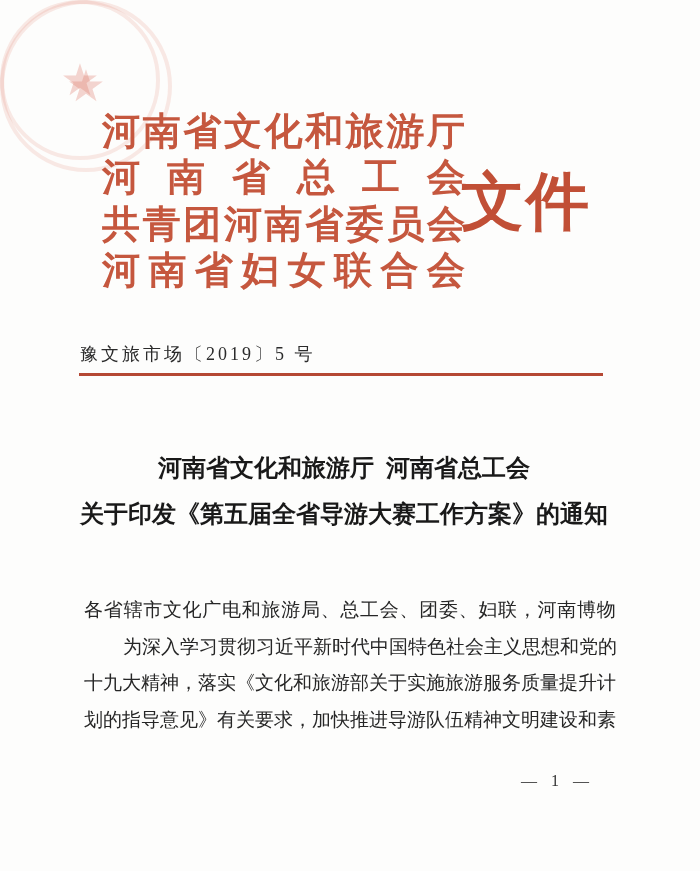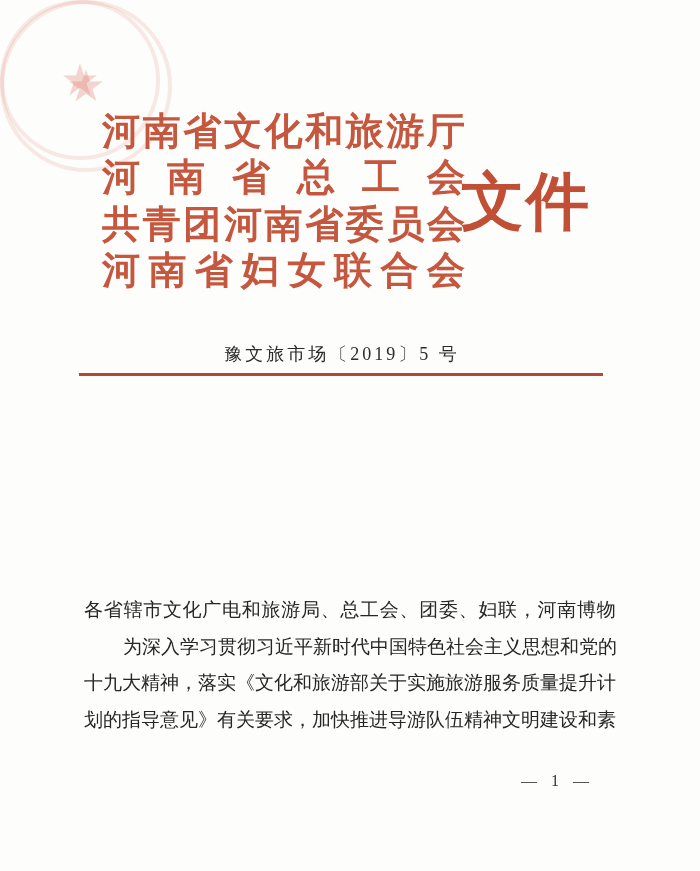--- a/index.html
+++ b/index.html
@@ -40,21 +40,21 @@
   .org-line {
     display:flex; justify-content:space-between; align-items:center;
     height:46.5px; font-size:38px; white-space:pre;
   }
   .doc-type {
     position:absolute; left:461px; top:166px; width:146px; height:72px;
     color:var(--accent-strong,#c14f36); font-weight:bold; font-size:63px;
     line-height:72px; letter-spacing:2px; white-space:pre;
   }
   .doc-number {
-    position:absolute; top:342px; left:80px; width:524px; text-align:center;
+    position:absolute; top:342px; left:80px; width:524px; 
     font-size:18px; letter-spacing:3px; color:#2b2b2b; white-space:pre;
   }
   .red-line {
     position:absolute; top:373px; left:79px; width:524px; height:2.5px;
     background:var(--line,#b54834);
   }
 
   
   .title-block {
     position:absolute; top:446px; left:0; width:688px; text-align:center;
@@ -104,20 +104,22 @@
     <div class="org-line"><span>河</span><span>南</span><span>省</span><span>妇</span><span>女</span><span>联</span><span>合</span><span>会</span></div>
   </div>
 
   <div class="doc-type">文件</div>
 
   <div class="doc-number">豫文旅市场〔2019〕5 号</div>
 
   <div class="red-line"></div>
 
   <div class="title-block">
+    <div class="title-line">河南省文化和旅游厅  河南省总工会</div>
+    <div class="title-line">关于印发《第五届全省导游大赛工作方案》的通知</div>
   </div>
 
   <div class="body-block">
     <div class="body-line just"><span>各</span><span>省</span><span>辖</span><span>市</span><span>文</span><span>化</span><span>广</span><span>电</span><span>和</span><span>旅</span><span>游</span><span>局</span><span>、</span><span>总</span><span>工</span><span>会</span><span>、</span><span>团</span><span>委</span><span>、</span><span>妇</span><span>联</span><span>，</span><span>河</span><span>南</span><span>博</span><span>物</span></div>
     <div class="body-line just indent"><span>为</span><span>深</span><span>入</span><span>学</span><span>习</span><span>贯</span><span>彻</span><span>习</span><span>近</span><span>平</span><span>新</span><span>时</span><span>代</span><span>中</span><span>国</span><span>特</span><span>色</span><span>社</span><span>会</span><span>主</span><span>义</span><span>思</span><span>想</span><span>和</span><span>党</span><span>的</span></div>
     <div class="body-line just"><span>十</span><span>九</span><span>大</span><span>精</span><span>神</span><span>，</span><span>落</span><span>实</span><span>《</span><span>文</span><span>化</span><span>和</span><span>旅</span><span>游</span><span>部</span><span>关</span><span>于</span><span>实</span><span>施</span><span>旅</span><span>游</span><span>服</span><span>务</span><span>质</span><span>量</span><span>提</span><span>升</span><span>计</span></div>
     <div class="body-line just"><span>划</span><span>的</span><span>指</span><span>导</span><span>意</span><span>见</span><span>》</span><span>有</span><span>关</span><span>要</span><span>求</span><span>，</span><span>加</span><span>快</span><span>推</span><span>进</span><span>导</span><span>游</span><span>队</span><span>伍</span><span>精</span><span>神</span><span>文</span><span>明</span><span>建</span><span>设</span><span>和</span><span>素</span></div>
   </div>
 
   <div class="page-number">— 1 —</div>

